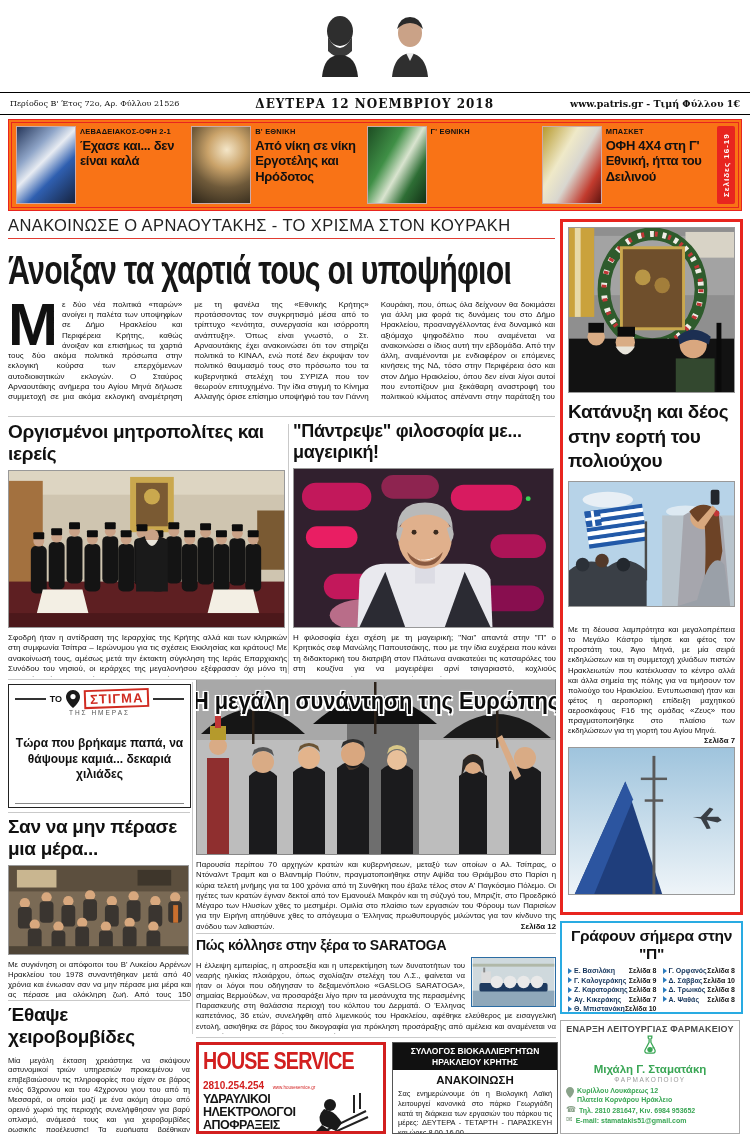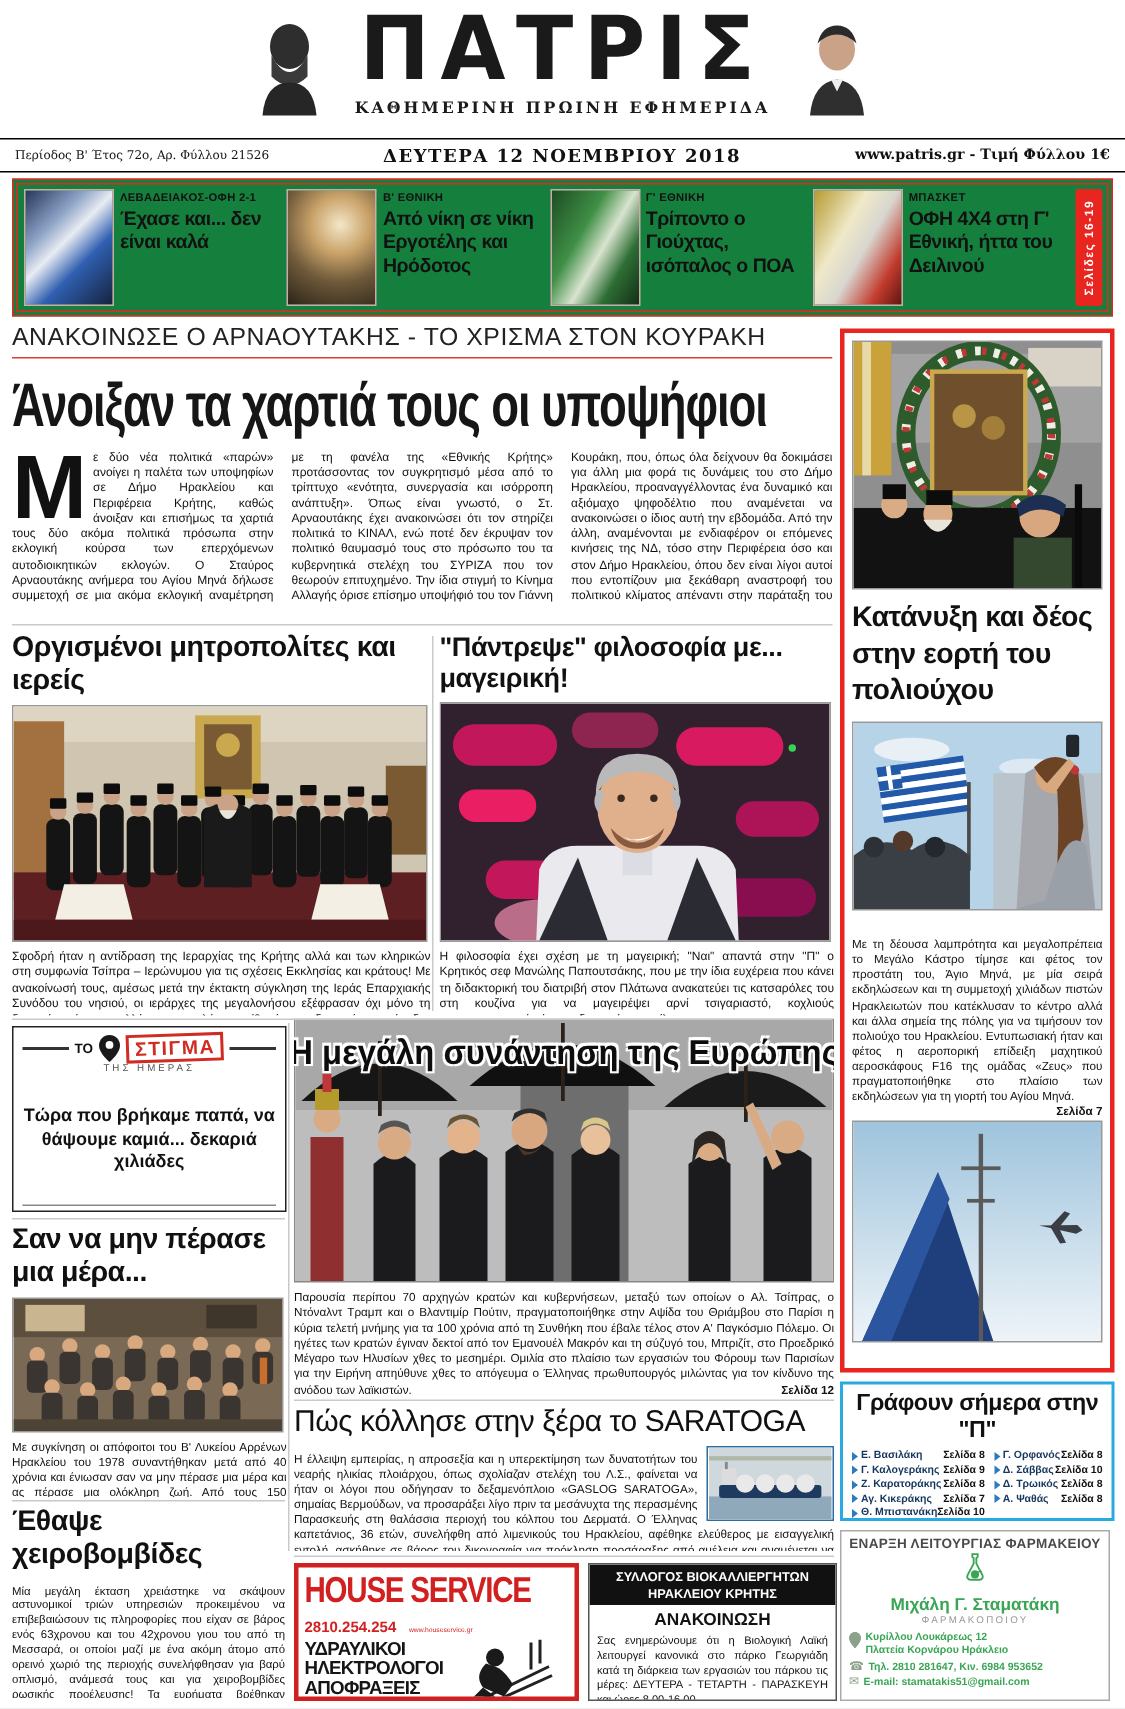--- a/index.html
+++ b/index.html
@@ -13,21 +13,21 @@
   .logo{font-family:"DejaVu Sans",sans-serif;font-weight:800;font-size:56px;line-height:1;letter-spacing:7px;
         transform:scaleY(1.05);color:#1a1a1a;margin:0;}
   .subtitle{font-family:"DejaVu Serif",serif;font-weight:bold;font-size:10.5px;letter-spacing:2px;margin-top:4px;color:#1a1a1a;}
   .portrait{width:52px;height:68px;margin-top:4px;}
   .dateline{left:0;top:92px;width:750px;height:23px;border-top:1.5px solid #000;border-bottom:1.5px solid #000;
             display:flex;align-items:center;justify-content:space-between;padding:0 10px;font-family:"DejaVu Serif",serif;}
   .issue{font-size:8px;}
   .date{font-size:12px;font-weight:bold;letter-spacing:1px;}
   .site{font-size:9.5px;font-weight:bold;}
   
-  .strip{left:8px;top:119px;width:734px;height:92px;border:4px double #e8251f;background:#15803d;
+  .strip{left:8px;top:119px;width:734px;height:92px;border:4px double #e8251f;background:#f97316;
          display:flex;align-items:stretch;padding:3px 26px 3px 4px;gap:5px;}
   .strip-item{flex:1;display:flex;gap:4px;min-width:0;}
   .strip-photo{width:60px;height:100%;flex:0 0 60px;border:1px solid #caa;}
   .p1{background:linear-gradient(135deg,#25365a 0%,#8fa5c8 30%,#e8ecf2 45%,#2f5fb0 65%,#16233f 100%);}
   .p2{background:radial-gradient(circle at 60% 30%,#f4e6c8 0%,#caa36a 30%,#6f5a3a 60%,#2c2418 100%);}
   .p3{background:linear-gradient(120deg,#1d4d23 0%,#3f8f46 35%,#d9e4cf 55%,#2e6e35 75%,#123015 100%);}
   .p4{background:linear-gradient(120deg,#b79a2f 0%,#efe9c8 35%,#d8d6cf 55%,#c23b2e 80%,#5f1510 100%);}
   .strip-text{flex:1;min-width:0;padding-top:1px;}
   .kicker-s{font-size:7.5px;font-weight:bold;letter-spacing:0.2px;margin-bottom:2px;}
   .stitle{font-size:13px;font-weight:bold;line-height:1.18;letter-spacing:-0.3px;}
@@ -68,21 +68,21 @@
   .eu-photo{position:relative;width:360px;height:176px;border:1px solid #888;}
   .eu-head{position:absolute;top:8px;left:50%;transform:translateX(-50%) scaleX(0.95);white-space:nowrap;
            font-size:23px;font-weight:bold;color:#0d0d0d;
            text-shadow:-1.5px -1.5px 0 #fff,1.5px -1.5px 0 #fff,-1.5px 1.5px 0 #fff,1.5px 1.5px 0 #fff,0 0 3px #fff;}
   .eu-body{font-size:7.8px;line-height:1.32;text-align:justify;margin-top:5px;}
   
   .reunion{left:8px;top:816px;width:183px;height:182px;overflow:hidden;}
   .reunion .art-title{font-size:19px;line-height:1.15;}
   
   .saratoga{left:196px;top:937px;width:360px;height:97px;overflow:hidden;}
-  .sar-title{font-size:20px;font-weight:normal;letter-spacing:-0.3px;margin:0 0 4px 0;}
+  .sar-title{font-size:14px;font-weight:bold;letter-spacing:-0.3px;margin:0 0 4px 0;}
   .sar-photo{float:right;margin:0 0 3px 6px;border:1px solid #2b6ca3;}
   
   .colbox{left:560px;top:921px;width:183px;height:93px;border:2.5px solid #29abe2;padding:4px 6px;overflow:hidden;}
   .colbox h2{font-size:15.5px;font-weight:bold;margin:0 0 4px 0;letter-spacing:-0.3px;text-align:center;}
   .col2{display:flex;gap:6px;}
   .ccol{flex:1;}
   .crow{display:flex;align-items:center;margin-bottom:2.5px;}
   .tri{width:0;height:0;border-left:4px solid #2b7bbd;border-top:3px solid transparent;border-bottom:3px solid transparent;margin-right:2px;flex:0 0 auto;}
   .c-name{font-size:7px;font-weight:bold;color:#16365c;white-space:nowrap;}
   .c-page{margin-left:auto;font-size:7px;font-weight:bold;color:#111;white-space:nowrap;}
@@ -119,24 +119,20 @@
 
 <div class="page">
 
   <header class="abs masthead">
     <svg class="portrait" viewBox="0 0 52 66">
       <rect width="52" height="66" fill="#fff"></rect>
       <ellipse cx="26" cy="20" rx="13" ry="15" fill="#2e2e2e"></ellipse>
       <path d="M14 26 Q26 48 38 26 L38 40 Q26 52 14 40 Z" fill="#3a3a3a"></path>
       <path d="M8 66 Q10 44 26 44 Q42 44 44 66 Z" fill="#262626"></path>
     </svg>
-    <div class="mast-center">
-      <h1 class="logo">ΠΑΤΡΙΣ</h1>
-      <div class="subtitle">ΚΑΘΗΜΕΡΙΝΗ ΠΡΩΙΝΗ ΕΦΗΜΕΡΙΔΑ</div>
-    </div>
     <svg class="portrait" viewBox="0 0 52 66">
       <rect width="52" height="66" fill="#fff"></rect>
       <ellipse cx="26" cy="22" rx="12" ry="14" fill="#caa287"></ellipse>
       <path d="M13 18 Q16 6 26 6 Q36 6 39 18 Q33 12 26 12 Q19 12 13 18 Z" fill="#2a2a2a"></path>
       <path d="M8 66 Q10 44 26 42 Q42 44 44 66 Z" fill="#2f2f2f"></path>
       <path d="M22 42 L26 50 L30 42 Z" fill="#eee"></path>
     </svg>
   </header>
 
   <div class="abs dateline">
@@ -157,21 +153,20 @@
       <div class="strip-photo p2"></div>
       <div class="strip-text">
         <div class="kicker-s">Β' ΕΘΝΙΚΗ</div>
         <div class="stitle">Από νίκη σε νίκη Εργοτέλης και Ηρόδοτος</div>
       </div>
     </div>
     <div class="strip-item">
       <div class="strip-photo p3"></div>
       <div class="strip-text">
         <div class="kicker-s">Γ' ΕΘΝΙΚΗ</div>
-        <div class="stitle">Τρίποντο ο Γιούχτας, ισόπαλος ο ΠΟΑ</div>
       </div>
     </div>
     <div class="strip-item">
       <div class="strip-photo p4"></div>
       <div class="strip-text">
         <div class="kicker-s">ΜΠΑΣΚΕΤ</div>
         <div class="stitle">ΟΦΗ 4Χ4 στη Γ' Εθνική, ήττα του Δειλινού</div>
       </div>
     </div>
     <div class="pages-tab">Σελίδες 16-19</div>

